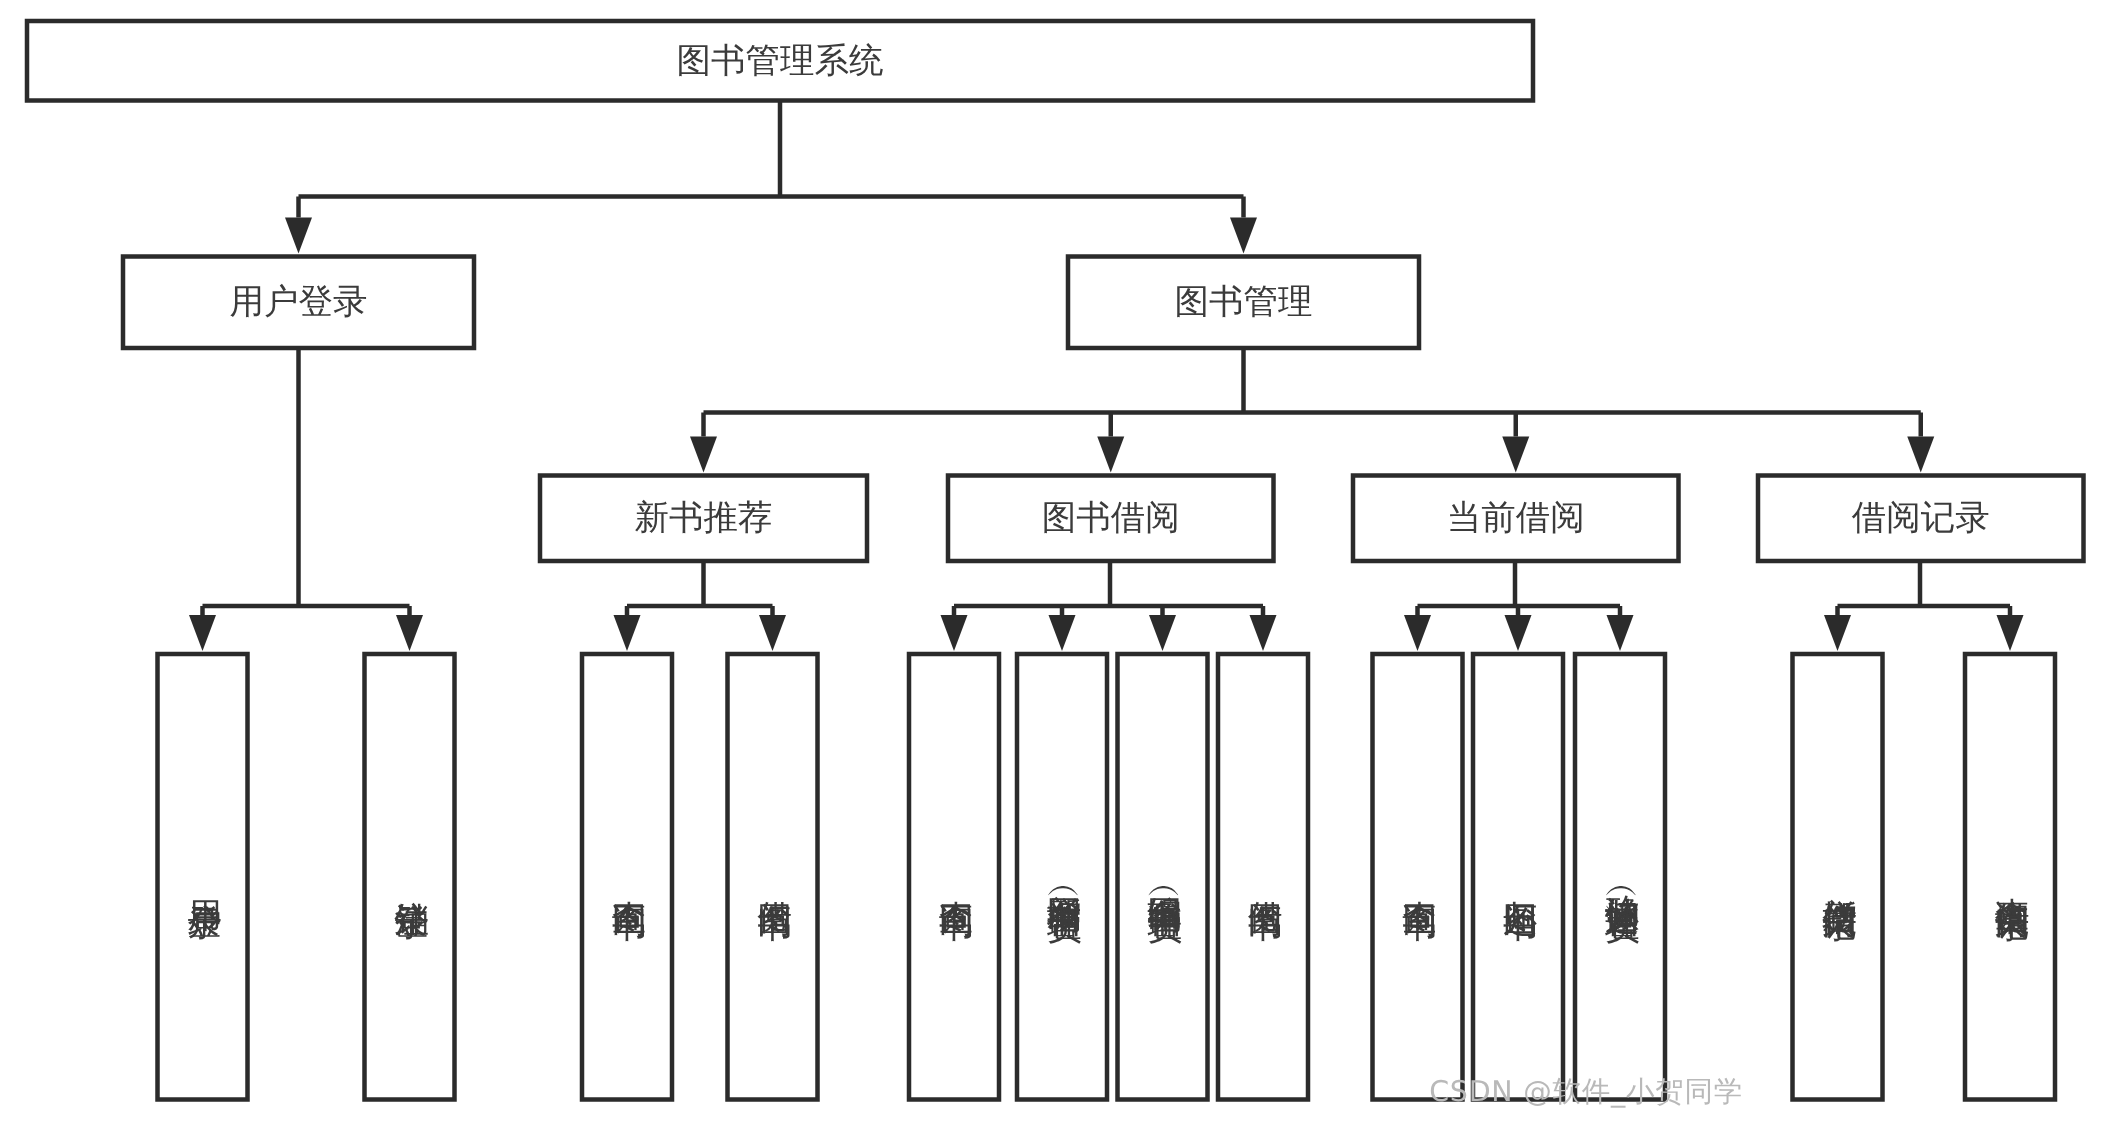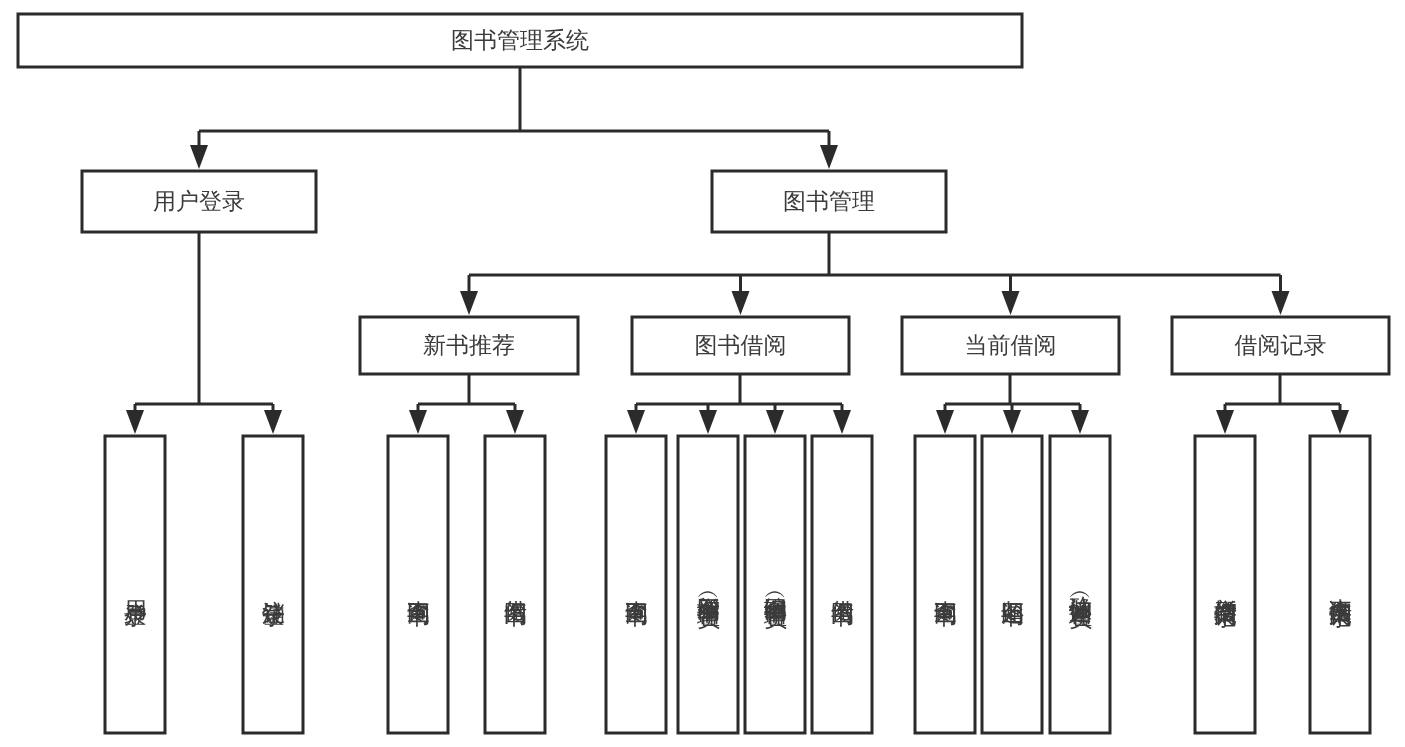--- a/index.html
+++ b/index.html
@@ -178,14 +178,15 @@
       <div class="vlabel" style="left: 678px; top: 436px; width: 60px; height: 297px;">新增图书（管理员）</div>
       <div class="vlabel" style="left: 745px; top: 436px; width: 60px; height: 297px;">编辑图书（管理员）</div>
       <div class="vlabel" style="left: 812px; top: 436px; width: 60px; height: 297px;">借阅图书</div>
       <div class="vlabel" style="left: 915px; top: 436px; width: 60px; height: 297px;">查询图书</div>
       <div class="vlabel" style="left: 982px; top: 436px; width: 60px; height: 297px;">归还图书</div>
       <div class="vlabel" style="left: 1050px; top: 436px; width: 60px; height: 297px;">确认归还（管理员）</div>
       <div class="vlabel" style="left: 1195px; top: 436px; width: 60px; height: 297px;">新增借阅记录</div>
       <div class="vlabel" style="left: 1310px; top: 436px; width: 60px; height: 297px;">查询借阅记录</div>
     </div>
 
+  <div class="watermark">CSDN @软件_小贺同学</div>
 
 </div>
 
 </body></html>

